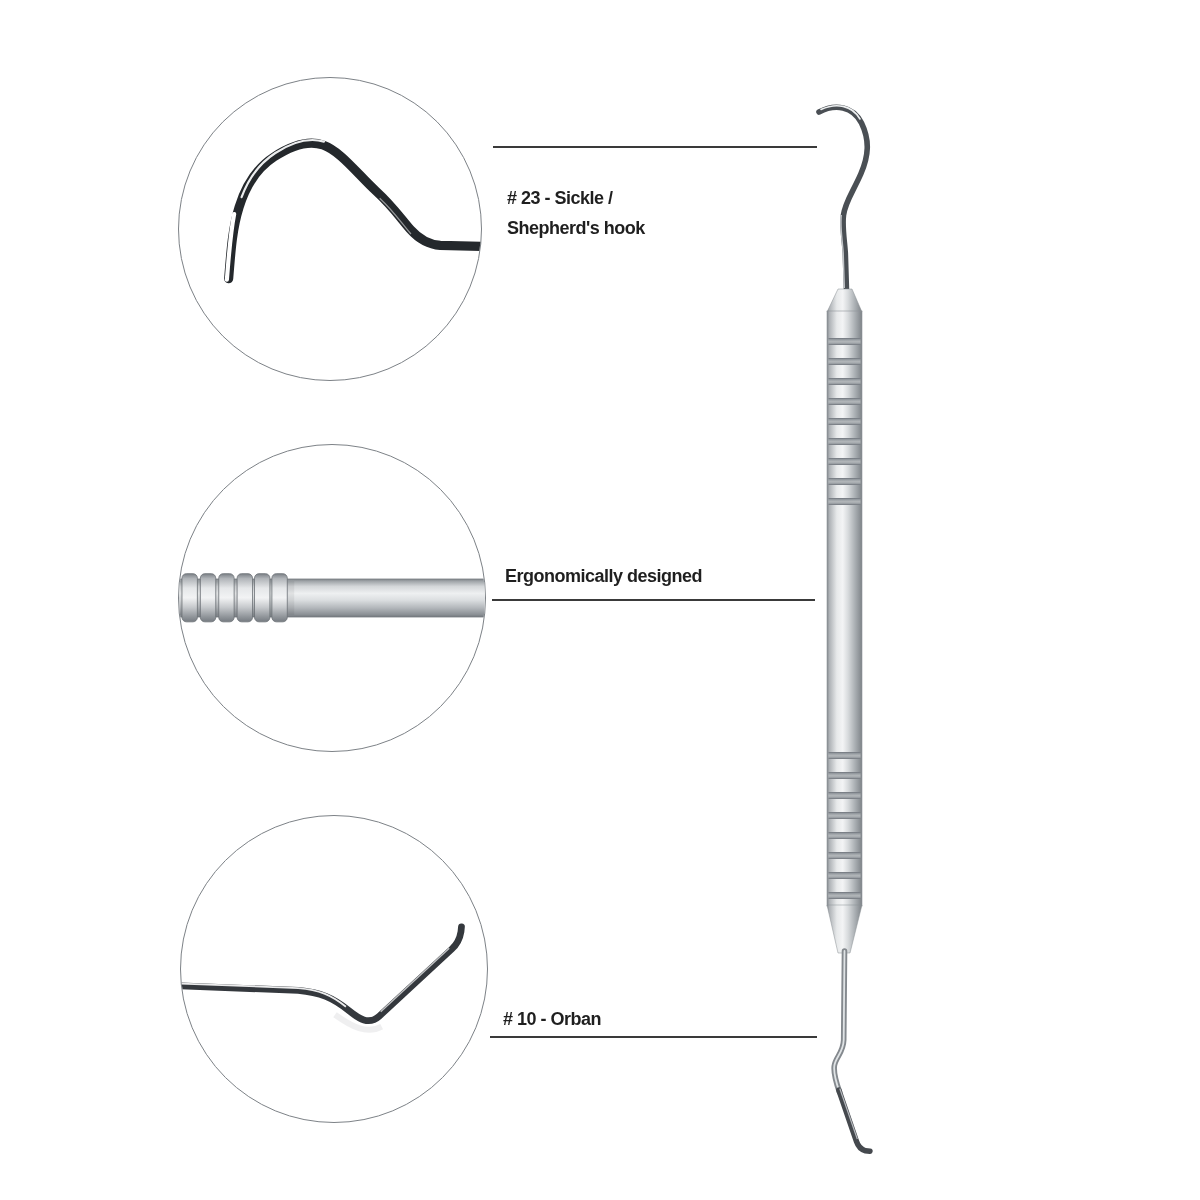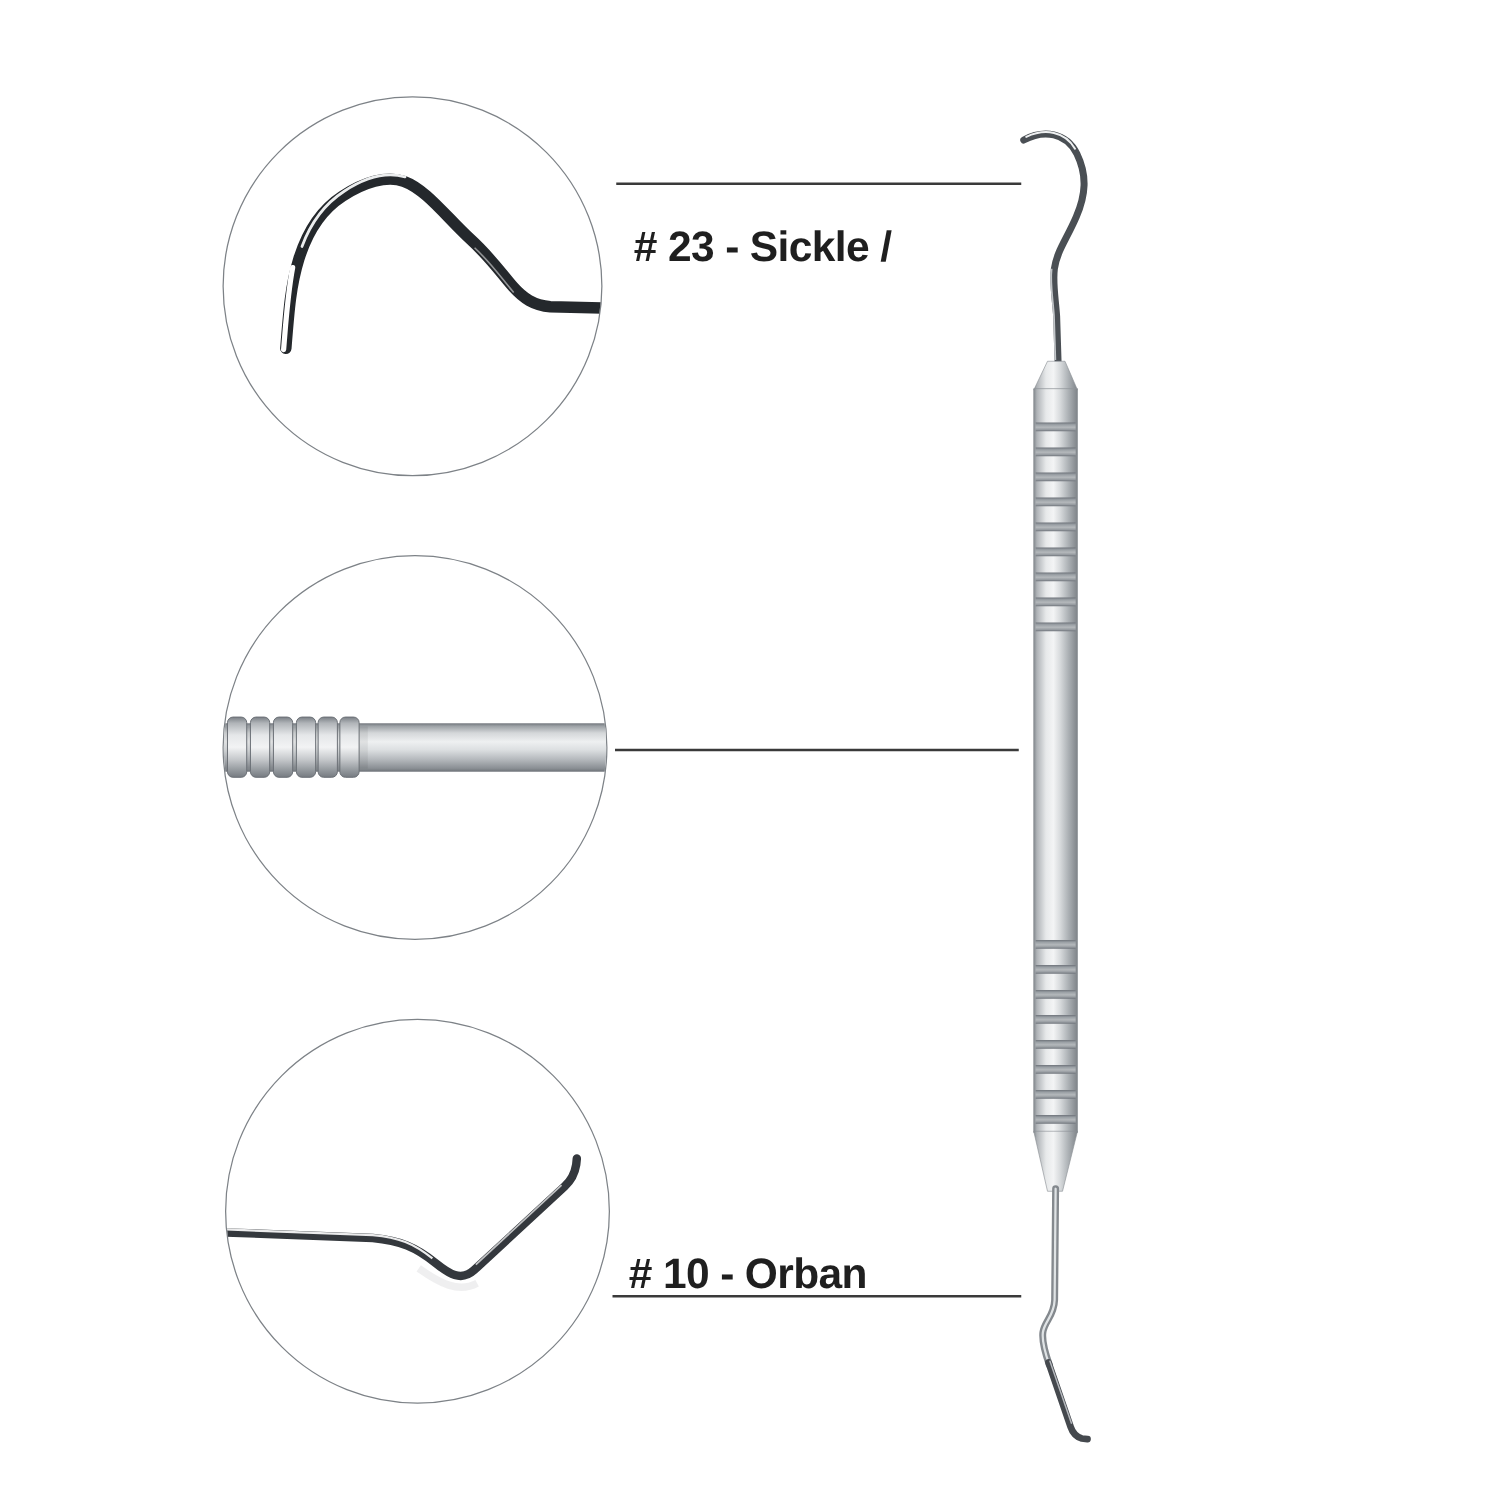--- a/index.html
+++ b/index.html
@@ -22,21 +22,21 @@
   .c1{left:178px;top:77px;width:304px;height:304px;}
   .c2{left:178px;top:444px;width:308px;height:308px;}
   .c3{left:180px;top:815px;width:308px;height:308px;}
   .rule{position:absolute;height:2px;background:var(--connector_line,#3a3a3a);}
   .rule1{left:493px;top:146px;width:324px;}
   .rule2{left:492px;top:599px;width:323px;}
   .rule3{left:490px;top:1036px;width:327px;}
   .label{
     position:absolute;
     color:var(--text,#1f1f1f);
-    font-size:34px;line-height:30px;font-weight:700;
+    font-size:18px;line-height:30px;font-weight:700;
     letter-spacing:-0.5px;white-space:nowrap;
   }
   .label1{left:507px;top:183px;}
   .label2{left:505px;top:561px;}
   .label3{left:503px;top:1004px;}
   .instrument{position:absolute;left:795px;top:85px;width:110px;height:1075px;}
 </style>
 </head>
 <body>
 
@@ -48,20 +48,21 @@
                C 112.5 68.5 131 62.5 145 67.5 C 163 74 179 96 198.5 114
                C 214.5 128.5 223 141 233 152.5 C 241 161.5 249.5 167.5 263 168.5 L 306 169.5" fill="none" stroke="#24282c" stroke-width="9.2" stroke-linecap="round"></path>
       <path d="M 48.2 203 C 50.5 175 51.5 158 55.5 137" fill="none" stroke="#ffffff" stroke-width="4.2" stroke-linecap="round"></path>
       <path d="M 63 120 C 70 101 80 86.5 97 75.5 C 113 65 130 59.5 146 64" fill="none" stroke="#f7f8f9" stroke-width="2.2" opacity="0.95" stroke-linecap="round"></path>
       <path d="M 202 121 C 216 134 224 146 233.5 157" fill="none" stroke="#ffffff" stroke-width="1.3" opacity="0.5"></path>
     </svg>
   </div>
   <div class="rule rule1"></div>
   <div class="label label1">
     <div># 23 - Sickle /</div>
+    <div>Shepherd's hook</div>
   </div>
 
   <div class="circle c2">
     <svg viewBox="0 0 308 308">
       <defs>
         <linearGradient id="metalV" x1="0" y1="0" x2="0" y2="1">
           <stop offset="0" stop-color="#70757b"></stop>
           <stop offset="0.06" stop-color="#9da2a6"></stop>
           <stop offset="0.2" stop-color="#d4d7d9"></stop>
           <stop offset="0.38" stop-color="#eef0f1"></stop>
@@ -84,20 +85,23 @@
       <rect x="-4" y="137" width="120" height="34" fill="#000000" opacity="0.06"></rect>
       <g>
         <rect x="3" y="129.5" width="15.5" height="48.5" rx="4.5" fill="url(#metalVrib)" stroke="#6b7076" stroke-width="0.8"></rect>
         <rect x="21.5" y="129.5" width="15.5" height="48.5" rx="4.5" fill="url(#metalVrib)" stroke="#6b7076" stroke-width="0.8"></rect>
         <rect x="40" y="129.5" width="15.5" height="48.5" rx="4.5" fill="url(#metalVrib)" stroke="#6b7076" stroke-width="0.8"></rect>
         <rect x="58.5" y="129.5" width="15.5" height="48.5" rx="4.5" fill="url(#metalVrib)" stroke="#6b7076" stroke-width="0.8"></rect>
         <rect x="76" y="129.5" width="15.5" height="48.5" rx="4.5" fill="url(#metalVrib)" stroke="#6b7076" stroke-width="0.8"></rect>
         <rect x="93.5" y="129.5" width="15.5" height="48.5" rx="4.5" fill="url(#metalVrib)" stroke="#6b7076" stroke-width="0.8"></rect>
       </g>
     </svg>
+  </div>
+  <div class="label label2">
+    <div>Ergonomically designed</div>
   </div>
   <div class="rule rule2"></div>
 
   <div class="circle c3">
     <svg viewBox="0 0 308 308">
       <path d="M 155 200 C 172 212 187 220 202 212" fill="none" stroke="#e4e5e6" stroke-width="6" opacity="0.6"></path>
       <path d="M -2 171 L 118 175.5 C 140 177.5 153 183 169 196 C 179 204 189 211 199.5 201.5
                L 272.5 134 C 277.5 129.5 280.5 124.5 281.8 116.5 L 282.3 111.5" fill="none" stroke="#34383d" stroke-width="6.8" stroke-linecap="round" stroke-linejoin="round"></path>
       <path d="M -2 168.6 L 118 173.2 C 139 175.1 151 180 166 192" fill="none" stroke="#ffffff" stroke-width="1.8" opacity="0.9"></path>
       <path d="M 201 197 L 270 133" fill="none" stroke="#ffffff" stroke-width="1.4" opacity="0.7"></path>

